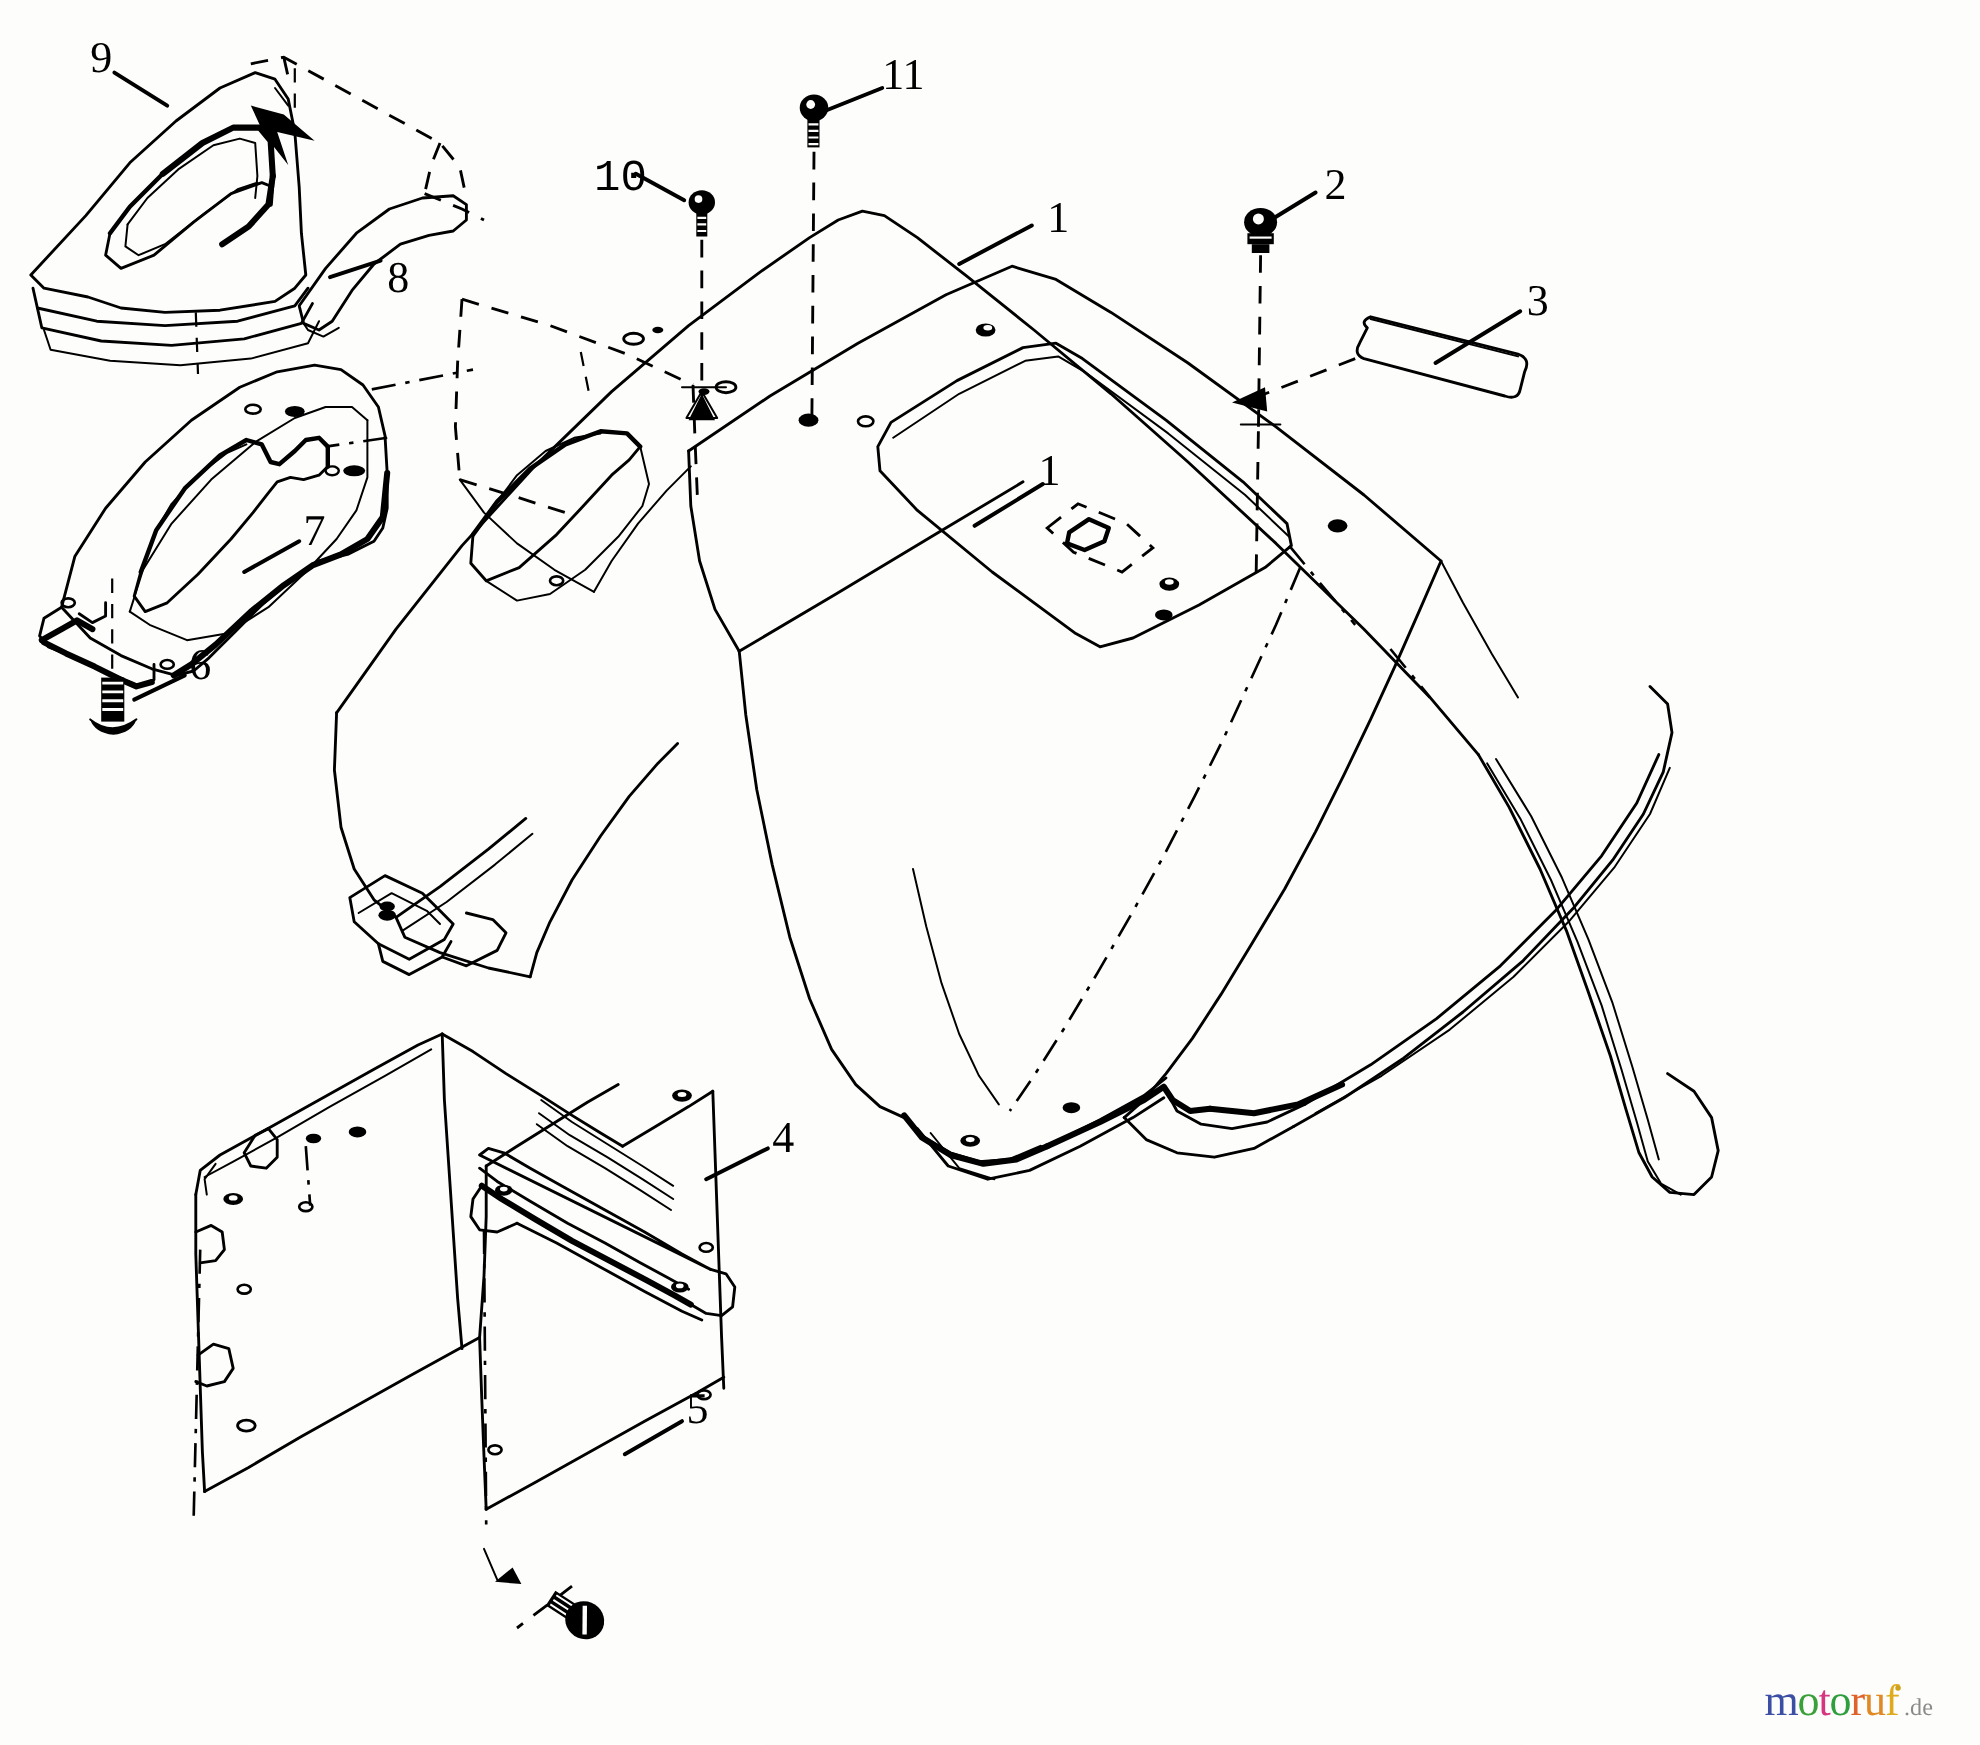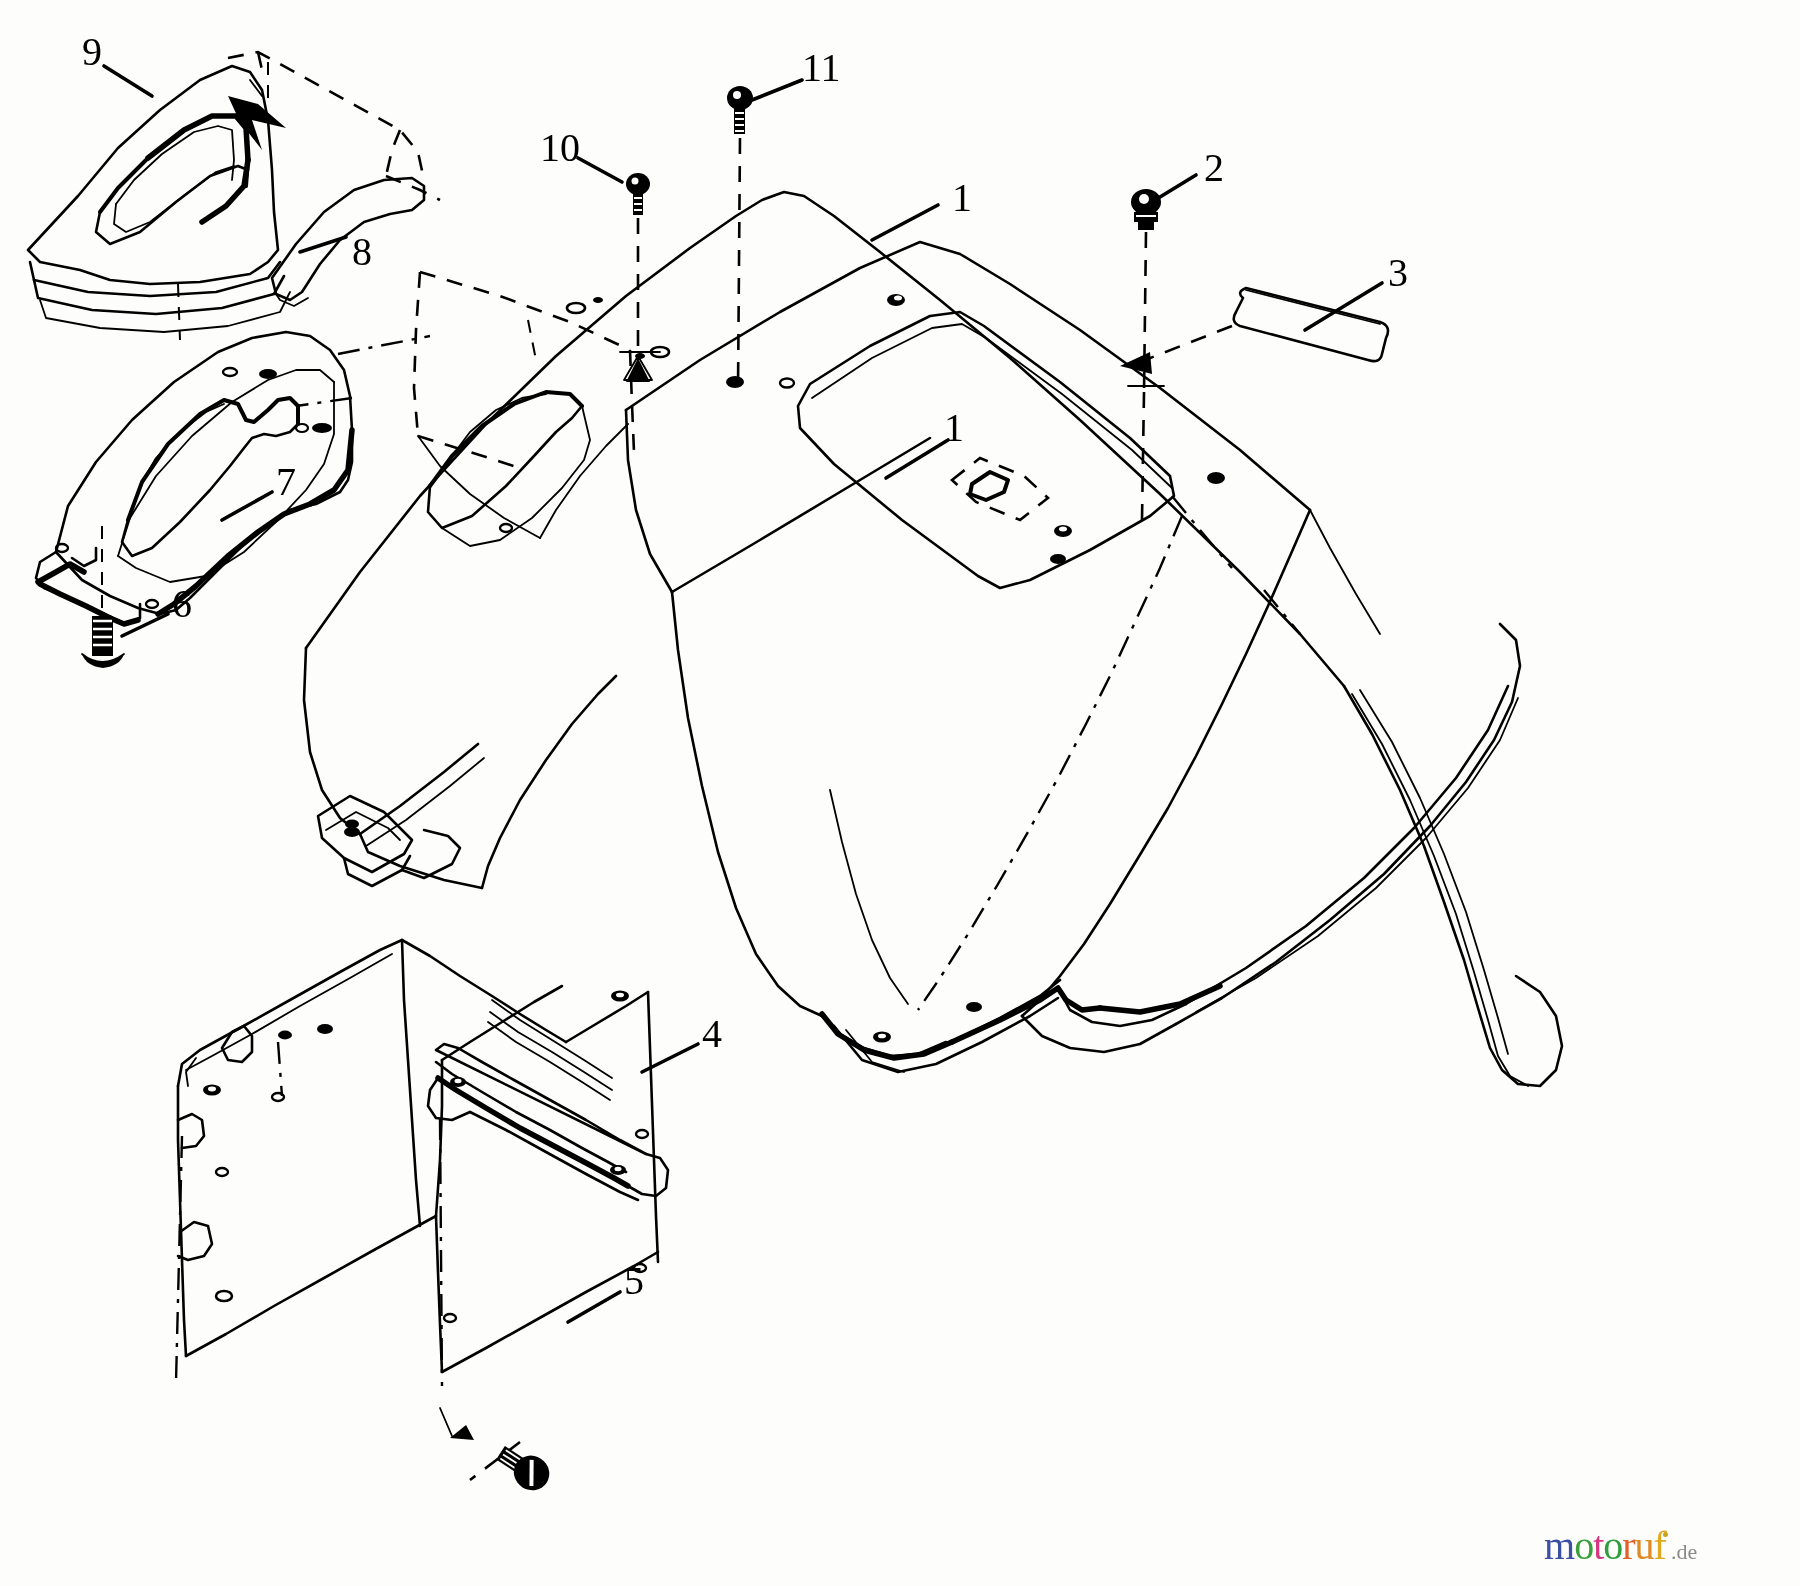--- a/index.html
+++ b/index.html
@@ -28,21 +28,21 @@
     font-family: "Liberation Serif", "DejaVu Serif", serif;
     font-size: 40px;
     font-weight: 400;
     color: #000000;
     line-height: 1;
     user-select: none;
     white-space: nowrap;
   }
   #watermark {
     position: absolute;
-    left: 1544px;
+    left: 1604px;
     top: 1522px;
     font-family: "Liberation Serif", "DejaVu Serif", serif;
     font-size: 40px;
     letter-spacing: -1px;
     white-space: nowrap;
   }
   #watermark .wm-l { display: inline-block; }
   #watermark .wm-de {
     font-size: 22px;
     color: #8a8a8a;
@@ -394,21 +394,21 @@
 
   <div class="callout" style="left:952px;  top:178px;">1</div>
   <div class="callout" style="left:1204px; top:148px;">2</div>
   <div class="callout" style="left:1388px; top:253px;">3</div>
   <div class="callout" style="left:702px;  top:1014px;">4</div>
   <div class="callout" style="left:624px;  top:1261px;">5</div>
   <div class="callout" style="left:172px;  top:584px;">6</div>
   <div class="callout" style="left:276px;  top:462px;">7</div>
   <div class="callout" style="left:352px;  top:232px;">8</div>
   <div class="callout" style="left:82px;   top:32px;">9</div>
-  <div class="callout" style="left:540px;  top:128px;">10</div>
+  <div class="callout" style="left:540px;  top:144px;font-family:Liberation Mono, monospace;">10</div>
   <div class="callout" style="left:802px;  top:48px;">11</div>
   <div class="callout" style="left:944px;  top:408px;">1</div>
 
   <div id="watermark">
     <span class="wm-l" style="color:#3b4fa5">m</span><span class="wm-l" style="color:#3aa03a">o</span><span class="wm-l" style="color:#d6357f">t</span><span class="wm-l" style="color:#2f9e3f">o</span><span class="wm-l" style="color:#e0622a">r</span><span class="wm-l" style="color:#e08a26">u</span><span class="wm-l" style="color:#e0aa1e">f</span><span class="wm-dot"></span><span class="wm-de">.de</span>
   </div>
 
 </div>
 
 </body></html>

